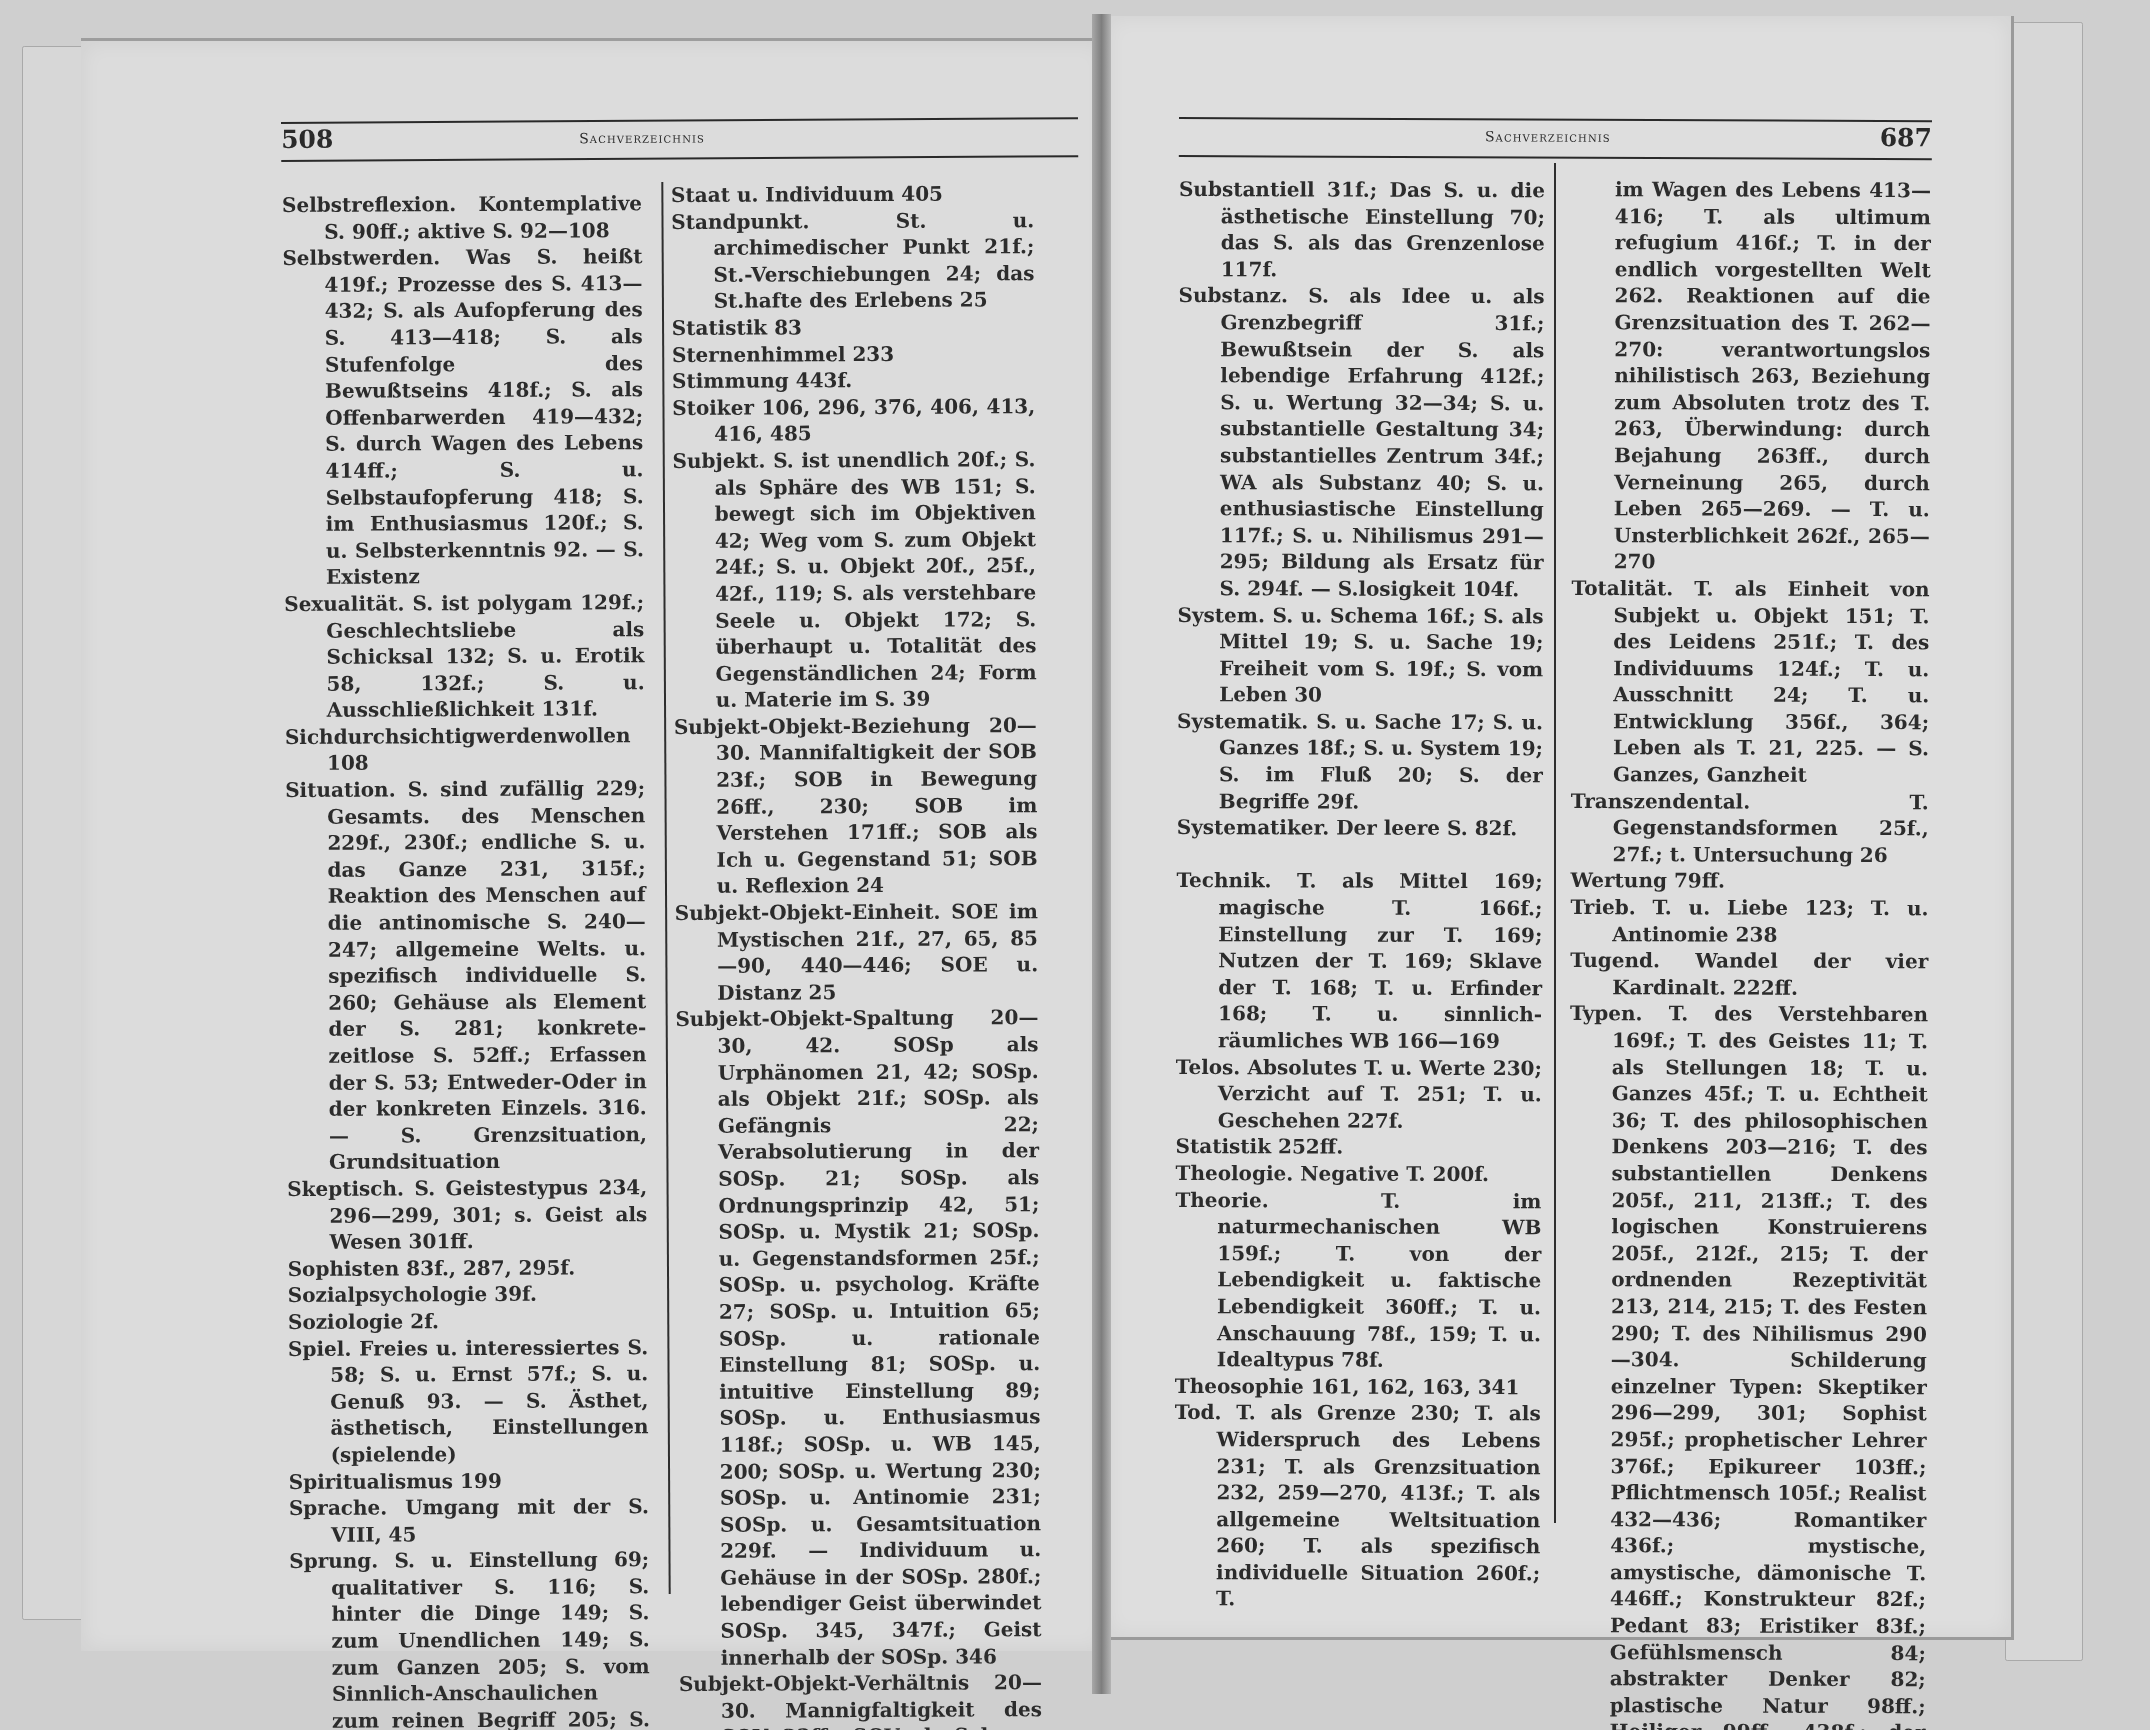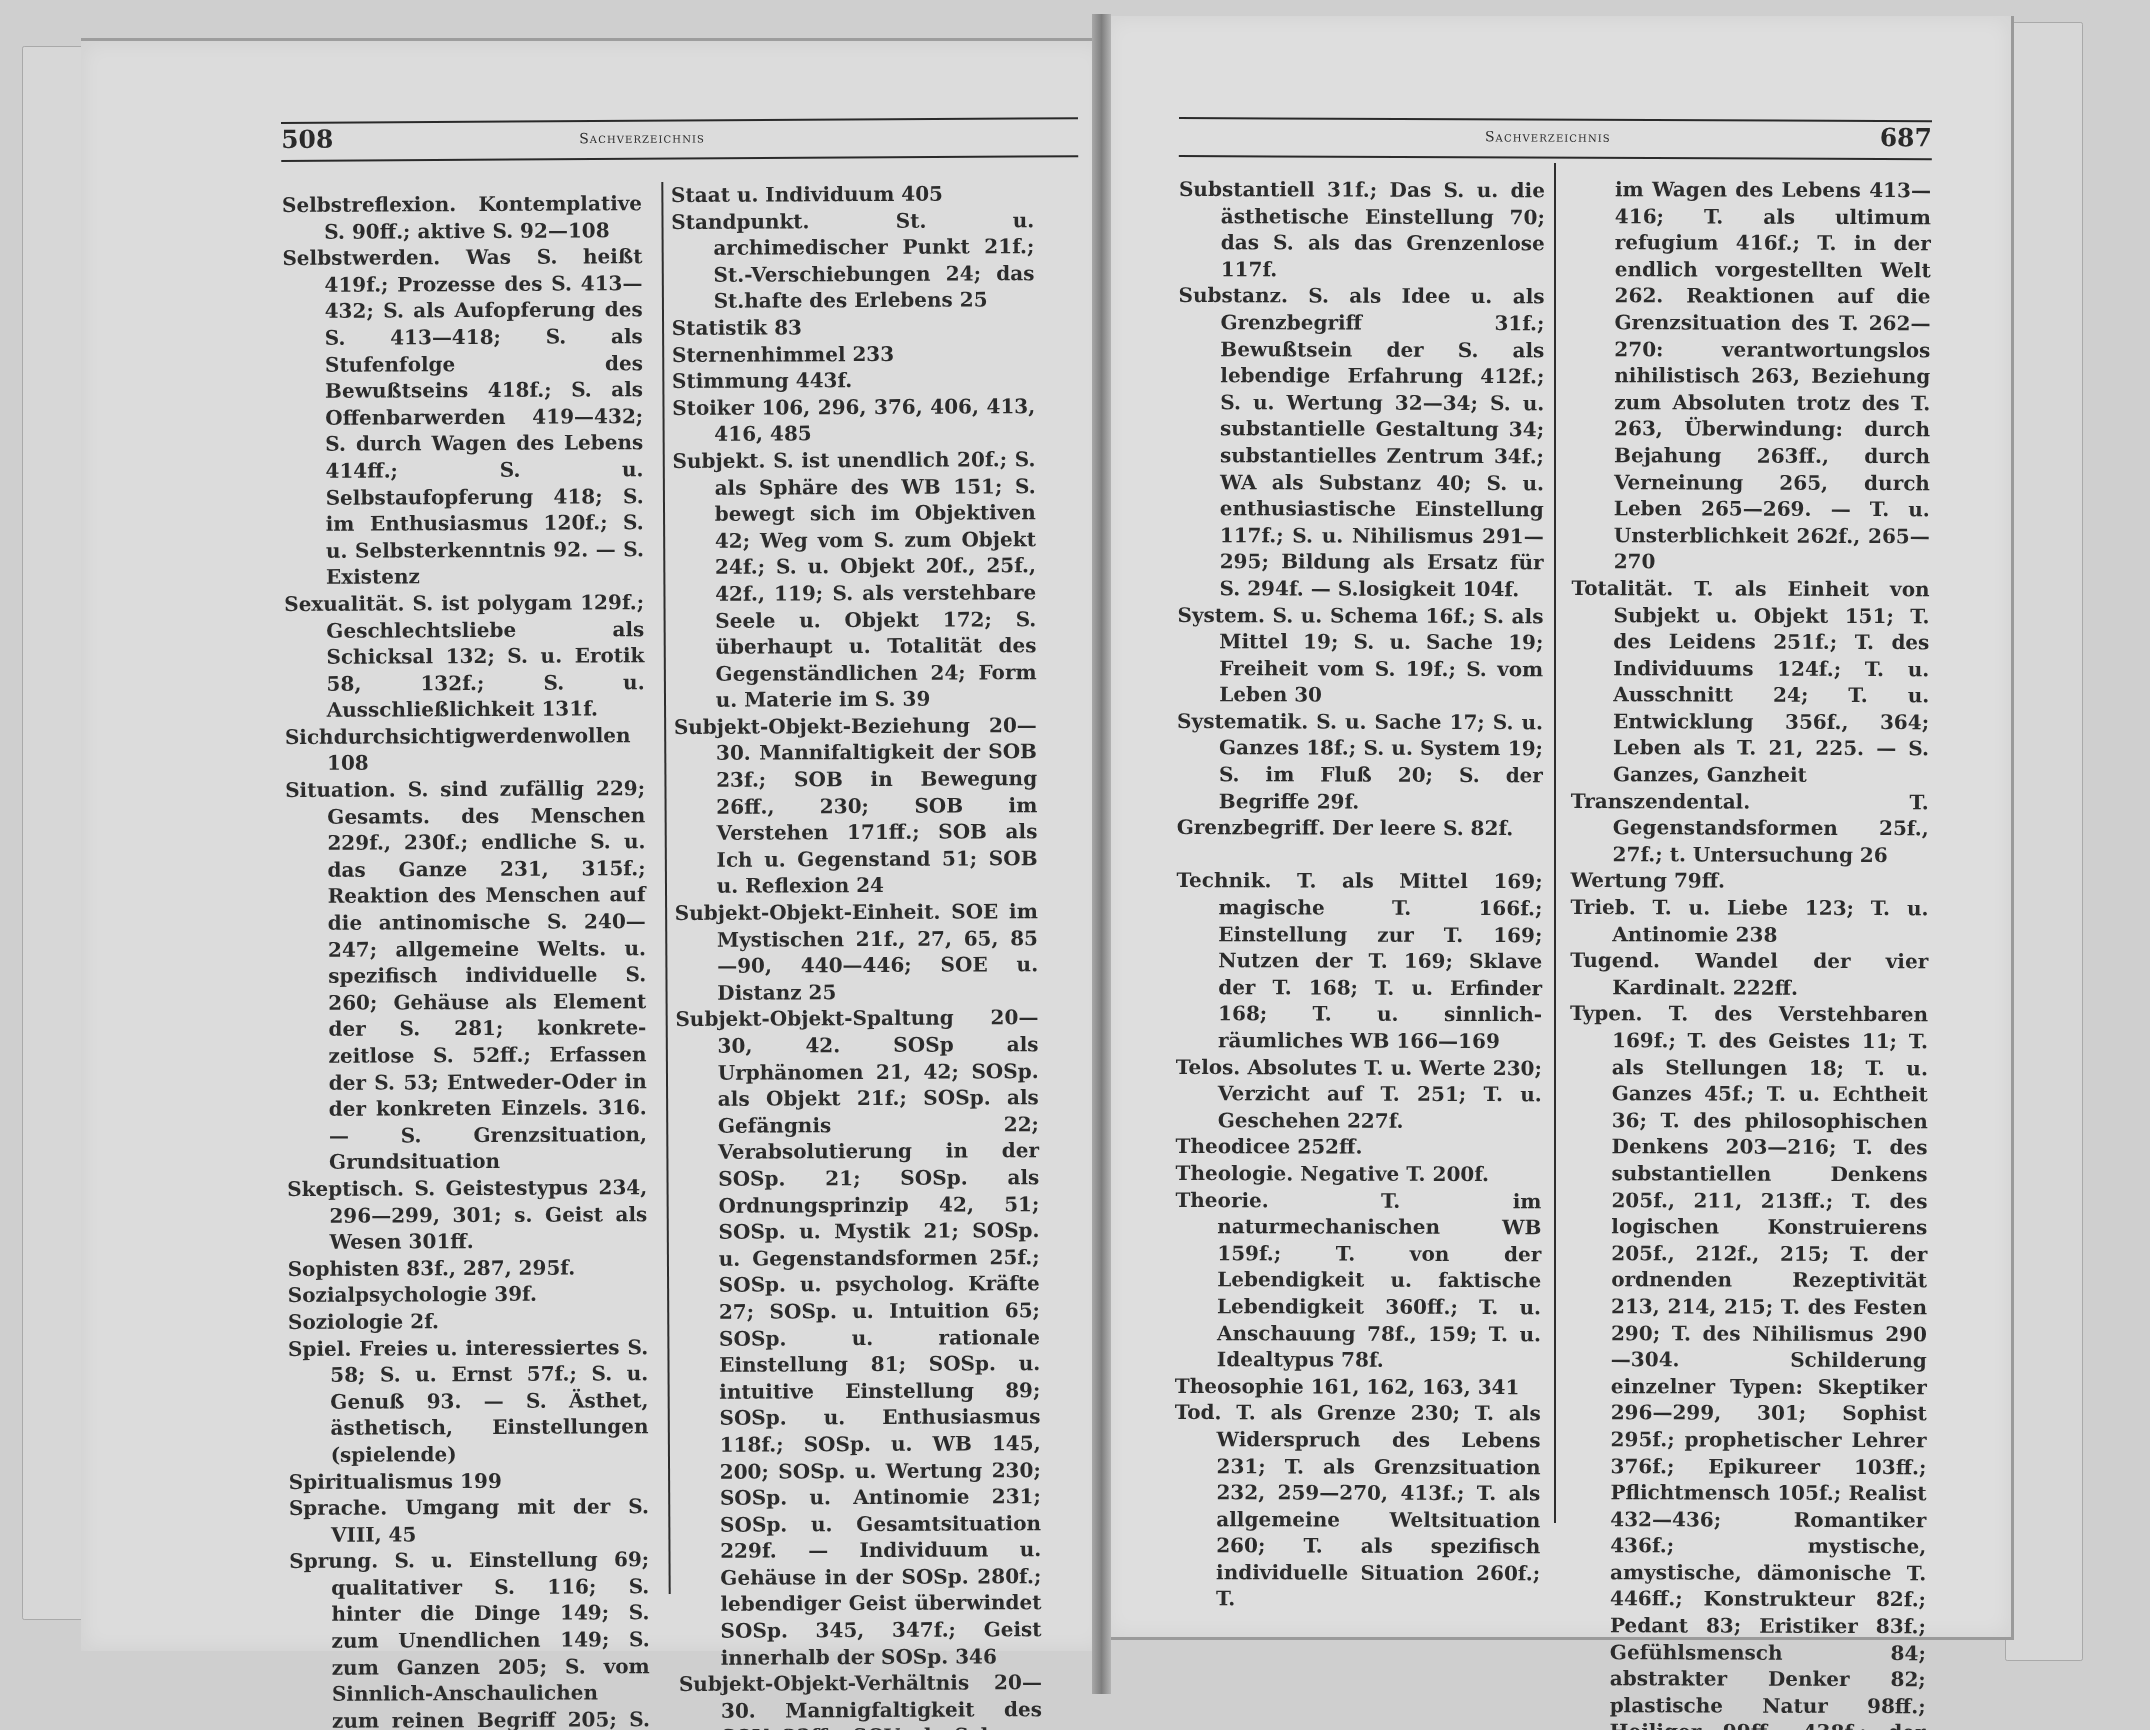--- a/index.html
+++ b/index.html
@@ -89,24 +89,24 @@
   <p class="entry">Subjekt-Objekt-Einheit. SOE im Mystischen 21f., 27, 65, 85—90, 440—446; SOE u. Distanz 25</p>
   <p class="entry">Subjekt-Objekt-Spaltung 20—30, 42. SOSp als Urphänomen 21, 42; SOSp. als Objekt 21f.; SOSp. als Gefängnis 22; Verabsolutierung in der SOSp. 21; SOSp. als Ordnungsprinzip 42, 51; SOSp. u. Mystik 21; SOSp. u. Gegenstandsformen 25f.; SOSp. u. psycholog. Kräfte 27; SOSp. u. Intuition 65; SOSp. u. rationale Einstellung 81; SOSp. u. intuitive Einstellung 89; SOSp. u. Enthusiasmus 118f.; SOSp. u. WB 145, 200; SOSp. u. Wertung 230; SOSp. u. Antinomie 231; SOSp. u. Gesamtsituation 229f. — Individuum u. Gehäuse in der SOSp. 280f.; lebendiger Geist überwindet SOSp. 345, 347f.; Geist innerhalb der SOSp. 346</p>
   <p class="entry">Subjekt-Objekt-Verhältnis 20—30. Mannigfaltigkeit des SOV. 23ff.; SOV als Schema 26f.; SOV in Bewegung 26ff.</p>
 </div>
 
 <div class="column" id="col-r1">
   <p class="entry">Substantiell 31f.; Das S. u. die ästhetische Einstellung 70; das S. als das Grenzenlose 117f.</p>
   <p class="entry">Substanz. S. als Idee u. als Grenzbegriff 31f.; Bewußtsein der S. als lebendige Erfahrung 412f.; S. u. Wertung 32—34; S. u. substantielle Gestaltung 34; substantielles Zentrum 34f.; WA als Substanz 40; S. u. enthusiastische Einstellung 117f.; S. u. Nihilismus 291—295; Bildung als Ersatz für S. 294f. — S.losigkeit 104f.</p>
   <p class="entry">System. S. u. Schema 16f.; S. als Mittel 19; S. u. Sache 19; Freiheit vom S. 19f.; S. vom Leben 30</p>
   <p class="entry">Systematik. S. u. Sache 17; S. u. Ganzes 18f.; S. u. System 19; S. im Fluß 20; S. der Begriffe 29f.</p>
-  <p class="entry">Grenzbegriff. Der leere S. 82f.</p>
+  <p class="entry">Systematiker. Der leere S. 82f.</p>
   <p class="entry gap">Technik. T. als Mittel 169; magische T. 166f.; Einstellung zur T. 169; Nutzen der T. 169; Sklave der T. 168; T. u. Erfinder 168; T. u. sinnlich-räumliches WB 166—169</p>
   <p class="entry">Telos. Absolutes T. u. Werte 230; Verzicht auf T. 251; T. u. Geschehen 227f.</p>
-  <p class="entry">Theodicee 252ff.</p>
+  <p class="entry">Statistik 252ff.</p>
   <p class="entry">Theologie. Negative T. 200f.</p>
   <p class="entry">Theorie. T. im naturmechanischen WB 159f.; T. von der Lebendigkeit u. faktische Lebendigkeit 360ff.; T. u. Anschauung 78f., 159; T. u. Idealtypus 78f.</p>
   <p class="entry">Theosophie 161, 162, 163, 341</p>
   <p class="entry">Tod. T. als Grenze 230; T. als Widerspruch des Lebens 231; T. als Grenzsituation 232, 259—270, 413f.; T. als allgemeine Weltsituation 260; T. als spezifisch individuelle Situation 260f.; T.</p>
 </div>
 <div class="divider" id="div-r"></div>
 
 <div class="column" id="col-r2">
   <p class="entry cont">im Wagen des Lebens 413—416; T. als ultimum refugium 416f.; T. in der endlich vorgestellten Welt 262. Reaktionen auf die Grenzsituation des T. 262—270: verantwortungslos nihilistisch 263, Beziehung zum Absoluten trotz des T. 263, Überwindung: durch Bejahung 263ff., durch Verneinung 265, durch Leben 265—269. — T. u. Unsterblichkeit 262f., 265—270</p>
   <p class="entry">Totalität. T. als Einheit von Subjekt u. Objekt 151; T. des Leidens 251f.; T. des Individuums 124f.; T. u. Ausschnitt 24; T. u. Entwicklung 356f., 364; Leben als T. 21, 225. — S. Ganzes, Ganzheit</p>

